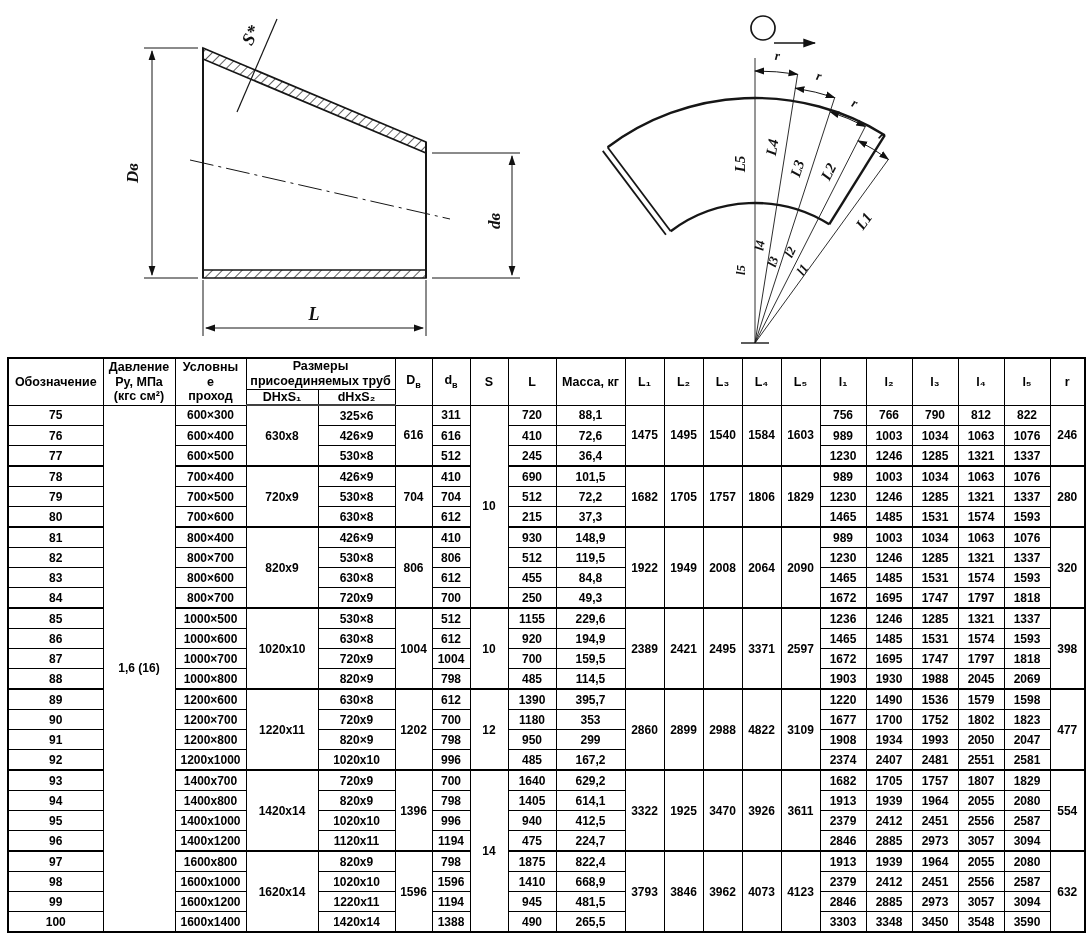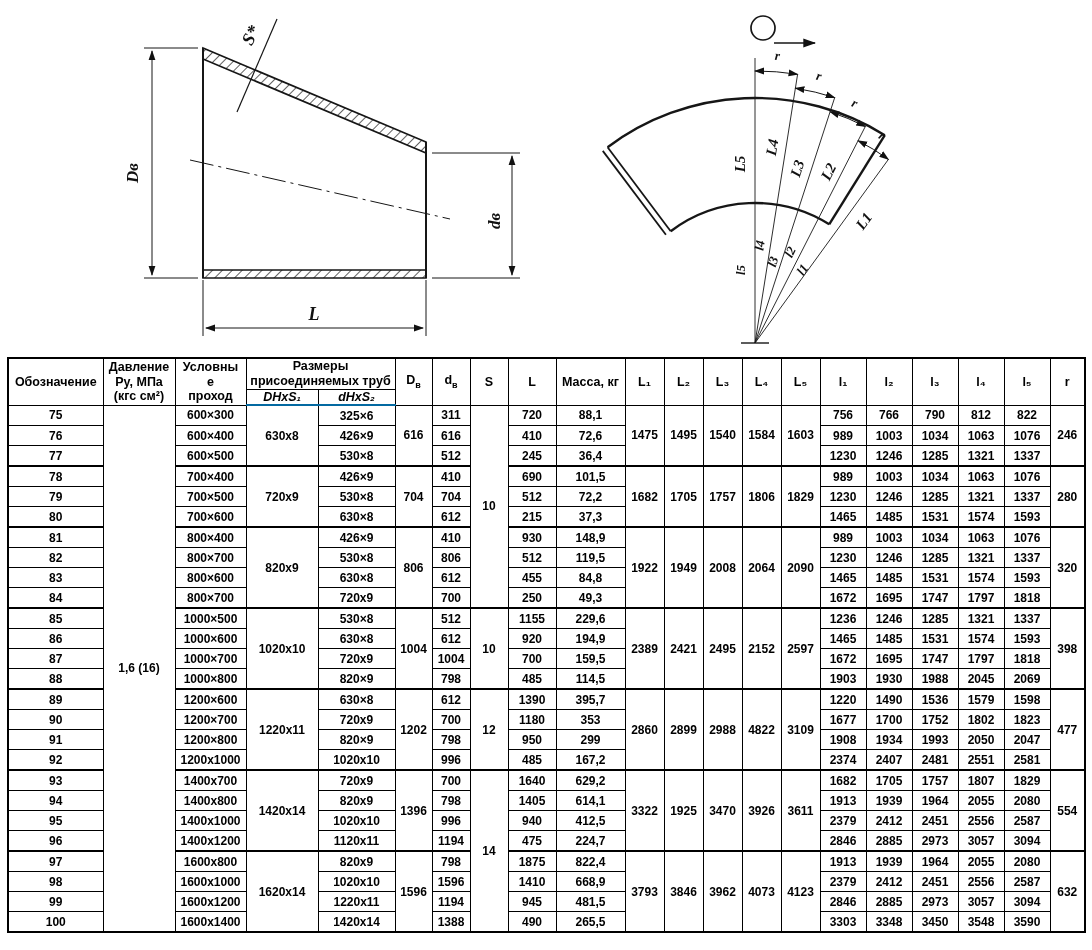--- a/index.html
+++ b/index.html
@@ -7,21 +7,21 @@
         font-family:"Liberation Sans",sans-serif;color:#000;}
   svg.drawing{position:absolute;}
   #reducer-svg{left:88px;top:8px;}
   #bend-svg{left:595px;top:2px;}
 
   table.spec{position:absolute;left:7px;top:357px;border-collapse:collapse;table-layout:fixed;
              width:1078px;border:2px solid #000;}
   table.spec th, table.spec td{border:1px solid #000;text-align:center;vertical-align:middle;
              padding:0 1px;overflow:hidden;line-height:1.18;}
   table.spec thead th{font-weight:700;font-size:12.5px;white-space:pre-line;}
-  table.spec thead tr:last-child th{border-bottom:2px solid #0369a1;font-style:italic;}
+  table.spec thead tr:last-child th{border-bottom:2px solid #404040;}
   table.spec tbody td{height:19px;font-size:12px;font-weight:600;white-space:nowrap;}
   table.spec tbody tr.gb td{border-top:2px solid #000;}
   sub{font-size:9px;}
 </style>
 </head>
 <body>
 
 <div class="page">
 
   <svg id="reducer-svg" class="drawing" width="470" height="345" viewBox="0 0 470 345">
@@ -343,21 +343,21 @@
           <td rowspan="4">1020x10</td>
           <td>530×8</td>
           <td rowspan="4">1004</td>
           <td>512</td>
           <td rowspan="4">10</td>
           <td>1155</td>
           <td>229,6</td>
           <td rowspan="4">2389</td>
           <td rowspan="4">2421</td>
           <td rowspan="4">2495</td>
-          <td rowspan="4">2152</td>
+          <td rowspan="4">3371</td>
           <td rowspan="4">2597</td>
           <td>1236</td>
           <td>1246</td>
           <td>1285</td>
           <td>1321</td>
           <td>1337</td>
           <td rowspan="4">398</td>
         </tr>
         <tr>
           <td>86</td>

